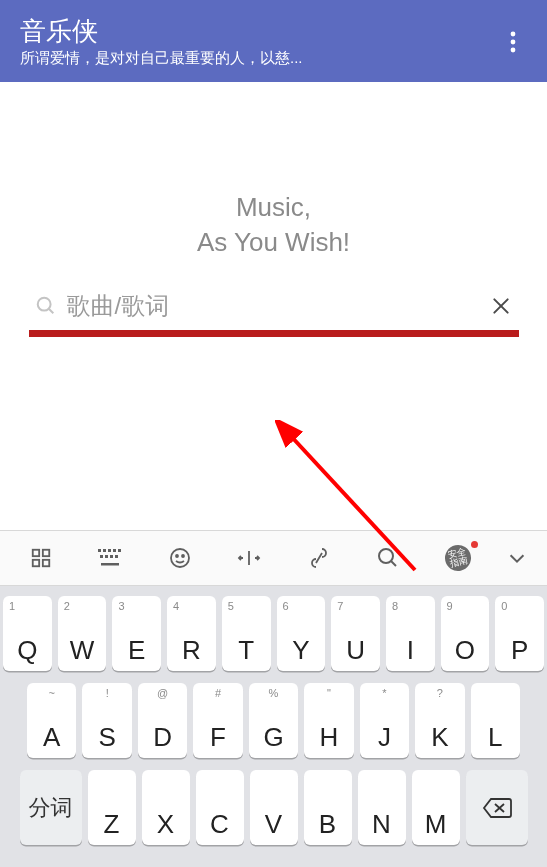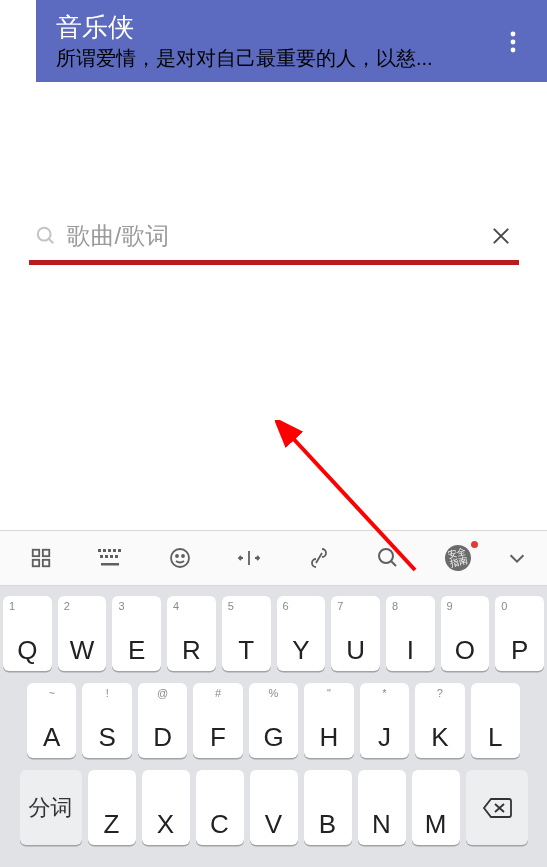--- a/index.html
+++ b/index.html
@@ -7,37 +7,36 @@
   
   
   .header {
     background: #5C6BC0;
     color: #fff;
     height: 82px;
     padding: 10px 16px 8px 20px;
     display: flex;
     align-items: center;
     justify-content: space-between;
-    margin-left: 36px;
   }
   .header-text { flex: 1; overflow: hidden; }
   .header-title { font-size: 26px; font-weight: 400; line-height: 1.2; }
-  .header-sub { font-size: 20px; font-weight: 300; line-height: 1.4; white-space: nowrap; overflow: hidden; text-overflow: ellipsis; color: #000000; }
+  .header-sub { font-size: 15px; font-weight: 300; line-height: 1.4; white-space: nowrap; overflow: hidden; text-overflow: ellipsis; color: #ffffff; }
   .overflow-btn { width: 36px; height: 48px; display: flex; align-items: center; justify-content: center; cursor: pointer; }
   .overflow-btn svg { fill: #fff; }
 
   
   .main { position: relative; height: 448px; display: flex; flex-direction: column; align-items: center; padding-top: 108px; }
   .slogan { text-align: center; color: #8a8a8a; font-size: 26px; font-weight: 400; line-height: 1.35; }
   .search-row {
     margin-top: 28px;
     width: 490px;
     display: flex;
     align-items: center;
-    border-bottom: 5px solid #b91c1c;
+    border-bottom: 7px solid #b91c1c;
     padding-bottom: 6px;
     position: relative;
   }
   .search-icon { color: #c4c4c4; margin-left: 6px; margin-right: 10px; display:flex; }
   .search-input {
     flex: 1;
     border: none;
     outline: none;
     font-size: 24px;
     color: #333;
@@ -152,20 +151,24 @@
   <div class="overflow-btn">
     <svg width="6" height="24" viewBox="0 0 6 24">
         <circle cx="3" cy="4" r="2.4"></circle>
         <circle cx="3" cy="12" r="2.4"></circle>
         <circle cx="3" cy="20" r="2.4"></circle>
       </svg>
   </div>
 </div>
 
 <div class="main">
+  <div class="slogan">
+    <div>Music,</div>
+    <div>As You Wish!</div>
+  </div>
   <div class="search-row">
     <span class="search-icon">
       <svg width="22" height="22" viewBox="0 0 24 24" fill="none" stroke="#c4c4c4" stroke-width="2.2">
           <circle cx="10" cy="10" r="7"></circle>
           <line x1="20" y1="20" x2="15" y2="15"></line>
         </svg>
     </span>
     <input class="search-input" type="text" placeholder="歌曲/歌词" style="">
     <span class="clear-btn">
       <svg width="20" height="20" viewBox="0 0 24 24" stroke="#4a4a4a" stroke-width="2.4" stroke-linecap="round">

